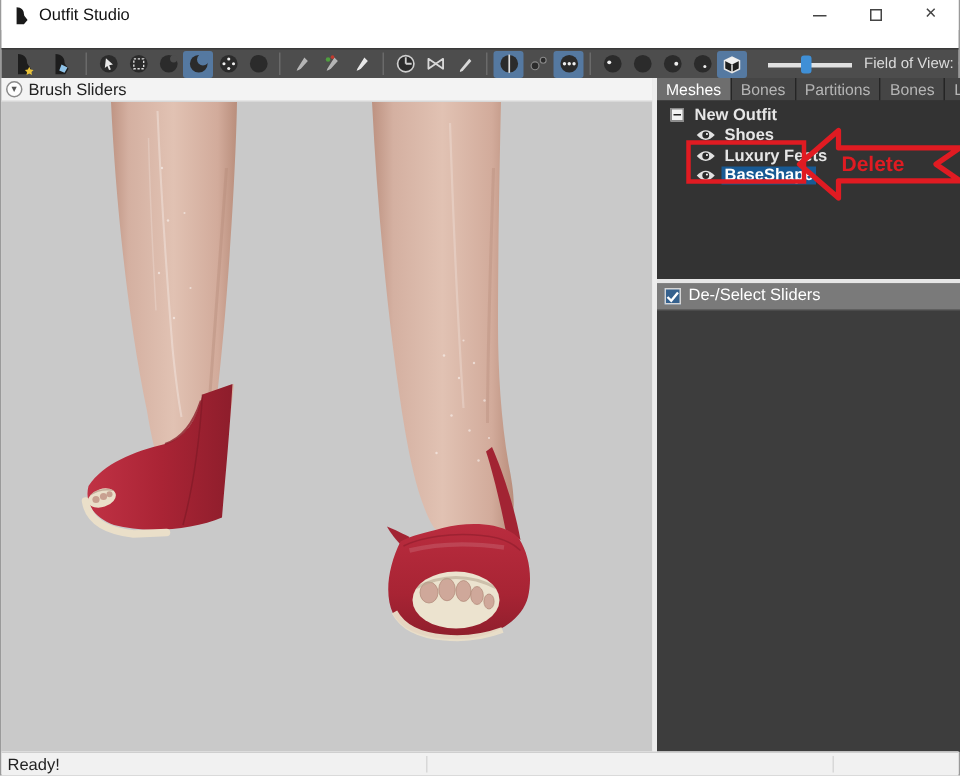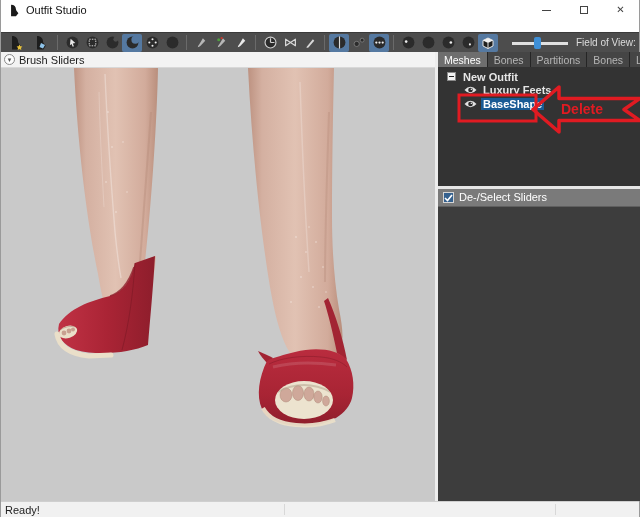--- a/index.html
+++ b/index.html
@@ -420,20 +420,30 @@
           <span class="tree-label">New Outfit</span>
         </div>
         <div class="tree-row child">
           <span class="eye">
             <svg width="13" height="10" viewBox="0 0 13 10">
               <path d="M0.5,5 Q6.5,-1.5 12.5,5 Q6.5,11.5 0.5,5Z" fill="#e2e2e2"></path>
               <circle cx="6.5" cy="5" r="2.3" fill="#2a2a2a"></circle>
               <circle cx="7.3" cy="4.3" r="0.7" fill="#ffffff"></circle>
             </svg>
           </span>
+          <span class="tree-label">Shoes</span>
+        </div>
+        <div class="tree-row child">
+          <span class="eye">
+            <svg width="13" height="10" viewBox="0 0 13 10">
+              <path d="M0.5,5 Q6.5,-1.5 12.5,5 Q6.5,11.5 0.5,5Z" fill="#e2e2e2"></path>
+              <circle cx="6.5" cy="5" r="2.3" fill="#2a2a2a"></circle>
+              <circle cx="7.3" cy="4.3" r="0.7" fill="#ffffff"></circle>
+            </svg>
+          </span>
           <span class="tree-label">Luxury Feets</span>
         </div>
         <div class="tree-row child">
           <span class="eye">
             <svg width="13" height="10" viewBox="0 0 13 10">
               <path d="M0.5,5 Q6.5,-1.5 12.5,5 Q6.5,11.5 0.5,5Z" fill="#e2e2e2"></path>
               <circle cx="6.5" cy="5" r="2.3" fill="#2a2a2a"></circle>
               <circle cx="7.3" cy="4.3" r="0.7" fill="#ffffff"></circle>
             </svg>
           </span>

